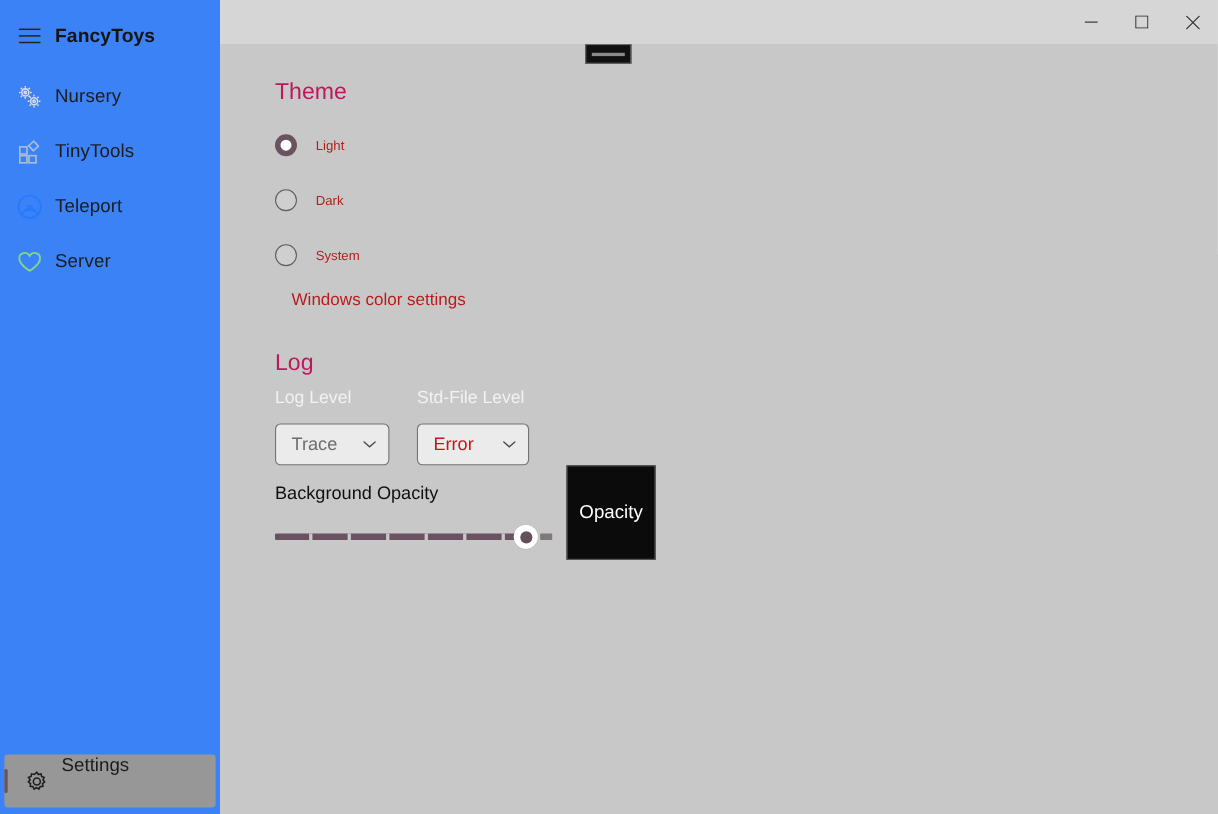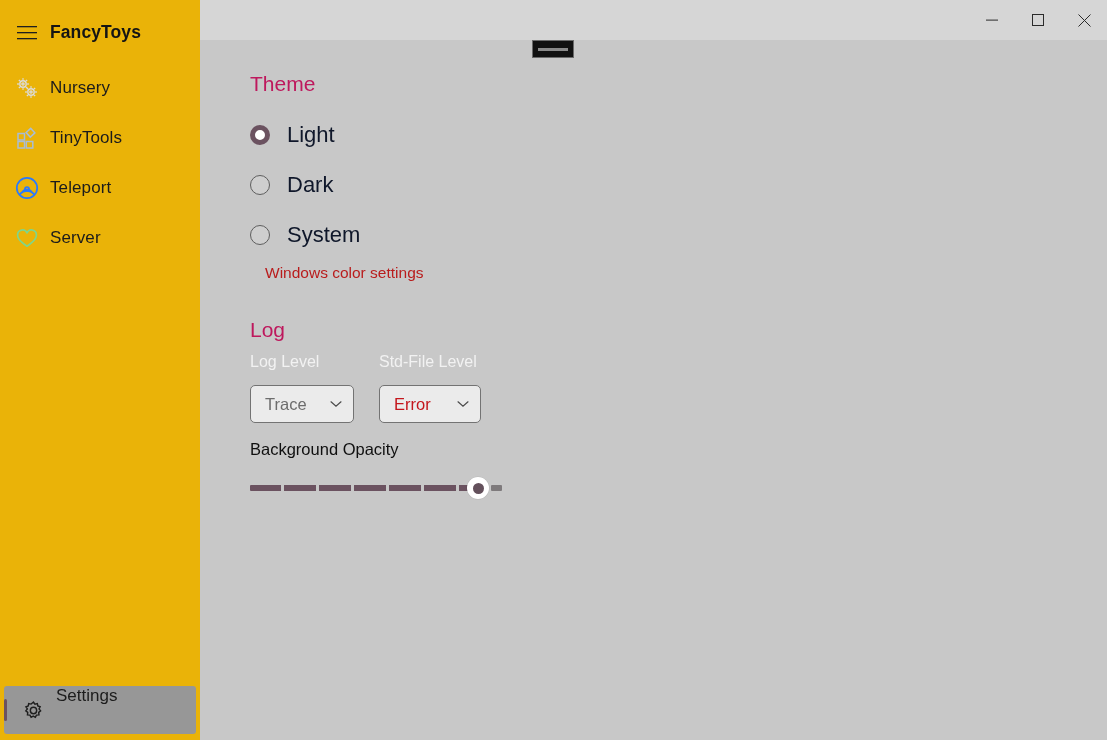--- a/index.html
+++ b/index.html
@@ -22,21 +22,21 @@
     overflow: hidden;
   }
 
   
   #sidebar {
     position: absolute;
     left: 0;
     top: 0;
     width: 200px;
     height: 740px;
-    background: #eab308;
+    background: #3b82f6;
     box-sizing: border-box;
   }
   .nav-top {
     position: absolute;
     top: 0; left: 0; right: 0;
   }
   .nav-row {
     position: relative;
     display: flex;
     align-items: center;
@@ -171,22 +171,22 @@
     display: flex;
     align-items: center;
     justify-content: center;
   }
   .radio-outer.checked {
     border: 5px solid #6b5260;
     background: #ffffff;
   }
   .radio-label {
     margin-left: 17px;
-    font-size: 22px;
-    color: #0f172a;
+    font-size: 12px;
+    color: #b91c1c;
   }
 
   #windows-color-settings {
     position: absolute;
     left: 65px;
     top: 224px;
     font-size: 15.5px;
     color: #b91c1c;
     cursor: pointer;
     text-decoration: none;
@@ -479,18 +479,21 @@
       <div class="slider-tick" style="left:136px"></div>
       <div class="slider-tick" style="left:171px"></div>
       <div class="slider-tick" style="left:206px"></div>
       <div id="slider-thumb">
         <span class="thumb-dot"></span>
       </div>
     </div>
 
   </main>
 
+  <div id="opacity-tooltip">
+    <span id="opacity-tooltip-text">Opacity</span>
+  </div>
 
   <div id="clipped-tooltip">
     <span id="clipped-tooltip-bar"></span>
   </div>
 
 </div>
 
 </body></html>

